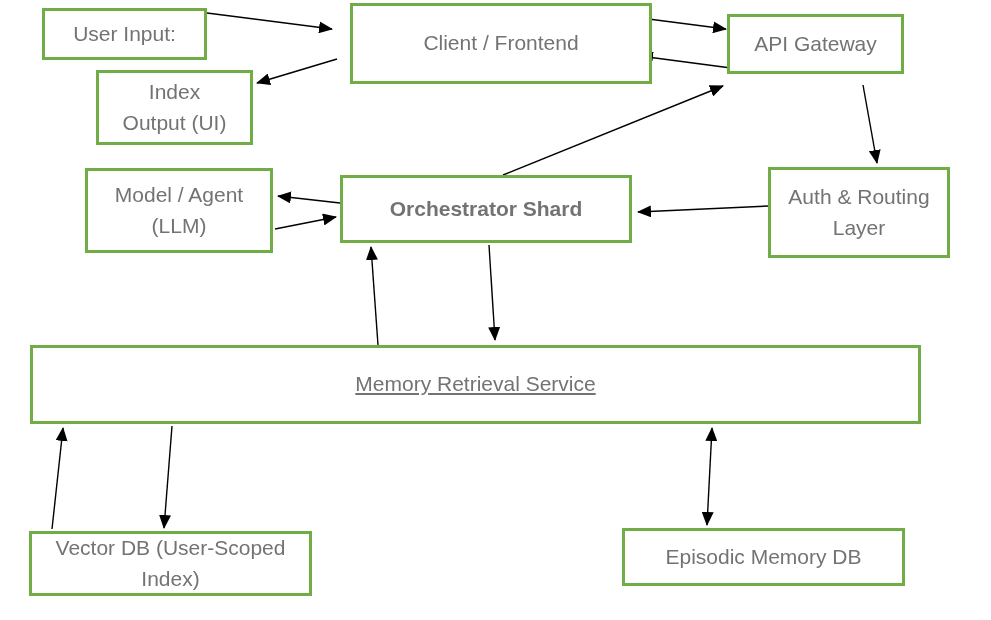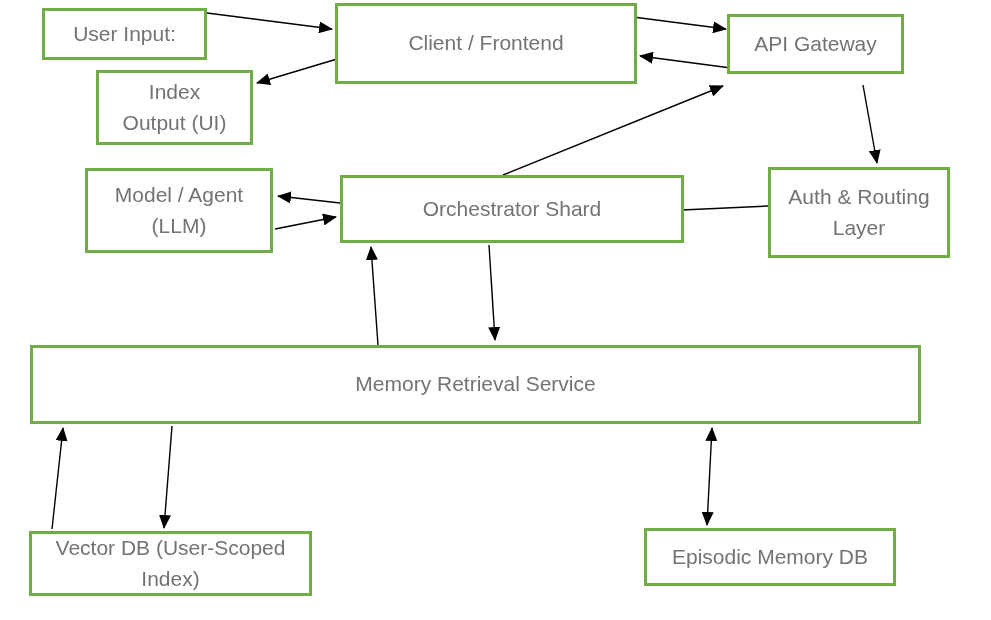--- a/index.html
+++ b/index.html
@@ -38,28 +38,28 @@
     z-index: 1;
   }
   #arrows line {
     stroke: #000000;
     stroke-width: 1.4;
   }
 
   
   .n-user-input   { left: 42px;  top: 8px;   width: 165px; height: 52px; }
   .n-user-output  { left: 96px;  top: 70px;  width: 157px; height: 75px; }
-  .n-client       { left: 335px; top: 3px;   width: 302px; height: 81px; }
+  .n-client       { left: 350px; top: 3px;   width: 302px; height: 81px; }
   .n-api-gateway  { left: 727px; top: 14px;  width: 177px; height: 60px; }
   .n-model-agent  { left: 85px;  top: 168px; width: 188px; height: 85px; }
-  .n-orchestrator { left: 340px; top: 175px; width: 344px; height: 68px; }
+  .n-orchestrator { left: 340px; top: 175px; width: 292px; height: 68px; font-weight: bold; }
   .n-auth-routing { left: 768px; top: 167px; width: 182px; height: 91px; }
-  .n-memory       { left: 30px;  top: 345px; width: 891px; height: 79px; }
+  .n-memory       { left: 30px;  top: 345px; width: 891px; height: 79px; text-decoration: underline; }
   .n-vector-db    { left: 29px;  top: 531px; width: 283px; height: 65px; }
-  .n-episodic-db  { left: 644px; top: 528px; width: 252px; height: 58px; }
+  .n-episodic-db  { left: 622px; top: 528px; width: 283px; height: 58px; }
 </style>
 </head>
 <body>
 
 <div id="canvas">
 
   <svg id="arrows" width="991" height="620" viewBox="0 0 991 620">
     <defs>
       <marker id="ah" markerUnits="userSpaceOnUse" markerWidth="14" markerHeight="12" refX="13" refY="6" orient="auto">
         <path d="M0,0 L14,6 L0,12 Z" fill="#000000"></path>

